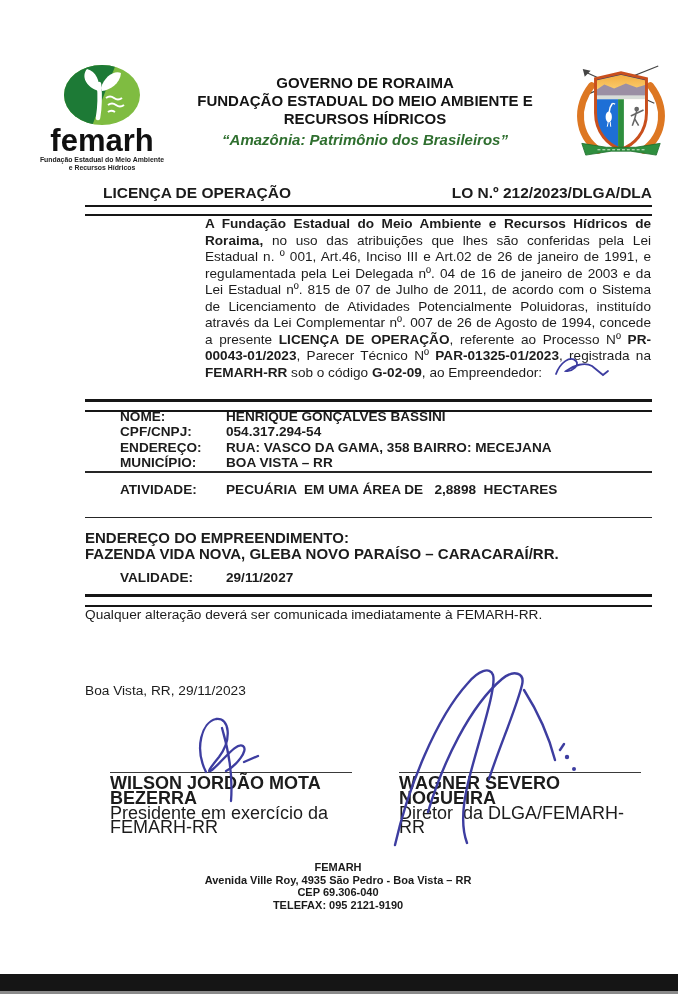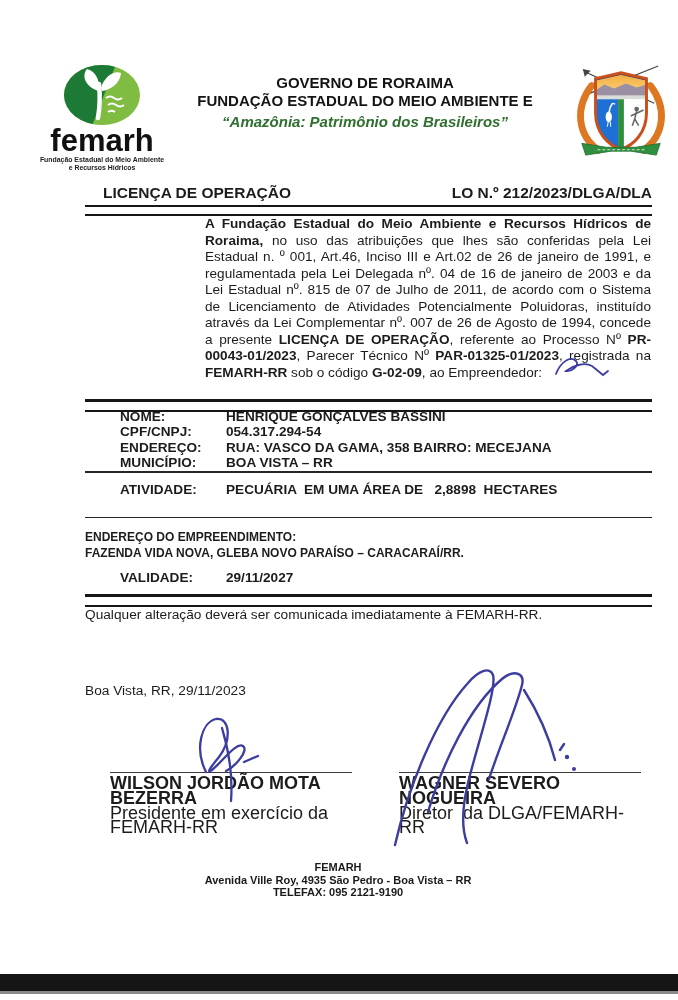--- a/index.html
+++ b/index.html
@@ -29,21 +29,21 @@
   .rule-dbl2{height:8px;border-top:3px solid #161616;border-bottom:2.5px solid #161616;}
   .rule-sgl{border-top:2px solid #262626;}
   .rule-thin{border-top:1.7px solid #262626;}
 
   .preamble{left:205px;top:216px;width:446px;font-size:13.6px;line-height:16.5px;}
 
   .kv{left:104px;width:548px;font-size:13.6px;font-weight:700;line-height:15.4px;}
   .kv .row{display:flex;padding-left:16px;}
   .kv .lab{width:106px;flex:0 0 106px;}
 
-  .venture{left:85px;width:567px;font-size:12px;font-weight:700;line-height:15.5px;}
+  .venture{left:85px;width:567px;font-size:15px;font-weight:700;line-height:15.5px;}
 
   .conditions{left:85px;width:567px;font-size:13.7px;line-height:17.2px;}
   .conditions p{margin:0;}
 
   .dateline{left:85px;top:683px;width:566px;font-size:13.7px;}
 
   .sig{width:242px;font-size:18px;line-height:14.8px;margin-left:15px;}
   .sig .sig-line{border-top:1.6px solid #3a3a3a;margin-bottom:3px;}
 
   .footer{left:88px;top:861px;width:500px;text-align:center;
@@ -78,20 +78,21 @@
       </g>
     </svg>
     <div class="wordmark">femarh</div>
     <div class="tagline">Fundação Estadual do Meio Ambiente</div>
     <div class="tagline">e Recursos Hídricos</div>
   </div>
 
   <div class="abs org-block">
     <div>GOVERNO DE RORAIMA</div>
     <div>FUNDAÇÃO ESTADUAL DO MEIO AMBIENTE E</div>
+    <div>RECURSOS HÍDRICOS</div>
     <div class="motto" style="color:#2f6f2f;">“Amazônia: Patrimônio dos Brasileiros”</div>
   </div>
 
   <div class="abs coa">
     <svg width="98" height="108" viewBox="0 0 100 110">
       <defs>
         <linearGradient id="sky" x1="0" y1="0" x2="0" y2="1">
           <stop offset="0" stop-color="#f2a93b"></stop>
             <stop offset="1" stop-color="#ffe089"></stop>
         </linearGradient>
@@ -192,20 +193,21 @@
   </div>
   <div class="abs sig" style="left:384px;top:772px;">
     <div class="sig-line"></div>
     <div class="b">WAGNER SEVERO NOGUEIRA</div>
     <div class="pre">Diretor  da DLGA/FEMARH-RR</div>
   </div>
 
   <div class="abs footer">
     <div>FEMARH</div>
     <div>Avenida Ville Roy, 4935 São Pedro - Boa Vista – RR</div>
+    <div>CEP 69.306-040</div>
     <div>TELEFAX: 095 2121-9190</div>
   </div>
 
   <div class="abs scanbar"></div>
   <div class="abs scanbar2"></div>
 
   <svg class="abs ink" viewBox="0 0 678 1000">
     <g fill="none" stroke="#3d3da0" stroke-linecap="round">
 
       <g stroke-width="1.8">

